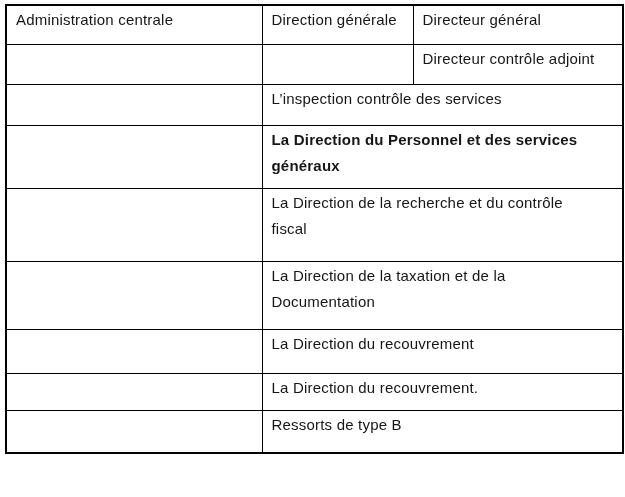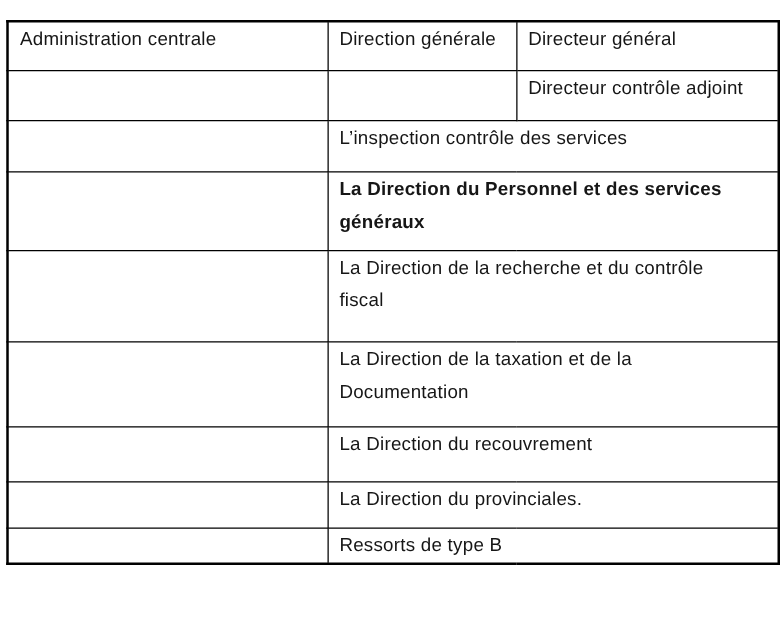--- a/index.html
+++ b/index.html
@@ -9,21 +9,21 @@
   }
   body {
     width: 625px;
     height: 497px;
     font-family: "Liberation Sans", sans-serif;
     position: relative;
   }
   table.org-table {
     position: absolute;
     left: 5px;
-    top: 16px;
+    top: 4px;
     width: 617px;
     border-collapse: collapse;
     table-layout: fixed;
     border: 2px solid #000000;
   }
   table.org-table td {
     border: 1px solid #000000;
     vertical-align: top;
     padding: 1px 4px 0 9px;
     color: #161616;
@@ -38,21 +38,21 @@
   
   tr.r0  { height: 39px; }
   tr.r1  { height: 40px; }
   tr.r2  { height: 41px; }
   tr.r3  { height: 63px; font-weight: bold; }
   tr.r4  { height: 73px; }
   tr.r5  { height: 68px; }
   tr.r6  { height: 44px; }
   tr.r7  { height: 37px; }
   tr.r8  { height: 42px; }
-  tr.r9  { height: 28px; }
+  tr.r9  { height: 43px; }
 </style>
 </head>
 <body>
 
 <table class="org-table">
   <colgroup>
     <col style="width:256px">
     <col style="width:151px">
     <col style="width:210px">
   </colgroup>
@@ -104,21 +104,21 @@
     </tr>
     <tr class="r6">
       <td></td>
       <td colspan="2">
         <div class="line">La Direction du recouvrement</div>
       </td>
     </tr>
     <tr class="r7">
       <td></td>
       <td colspan="2">
-        <div class="line">La Direction du provinciales.</div>
+        <div class="line">La Direction du recouvrement.</div>
       </td>
     </tr>
     <tr class="r9">
       <td></td>
       <td colspan="2">
         <div class="line">Ressorts de type B</div>
       </td>
     </tr>
   </tbody>
 </table>

